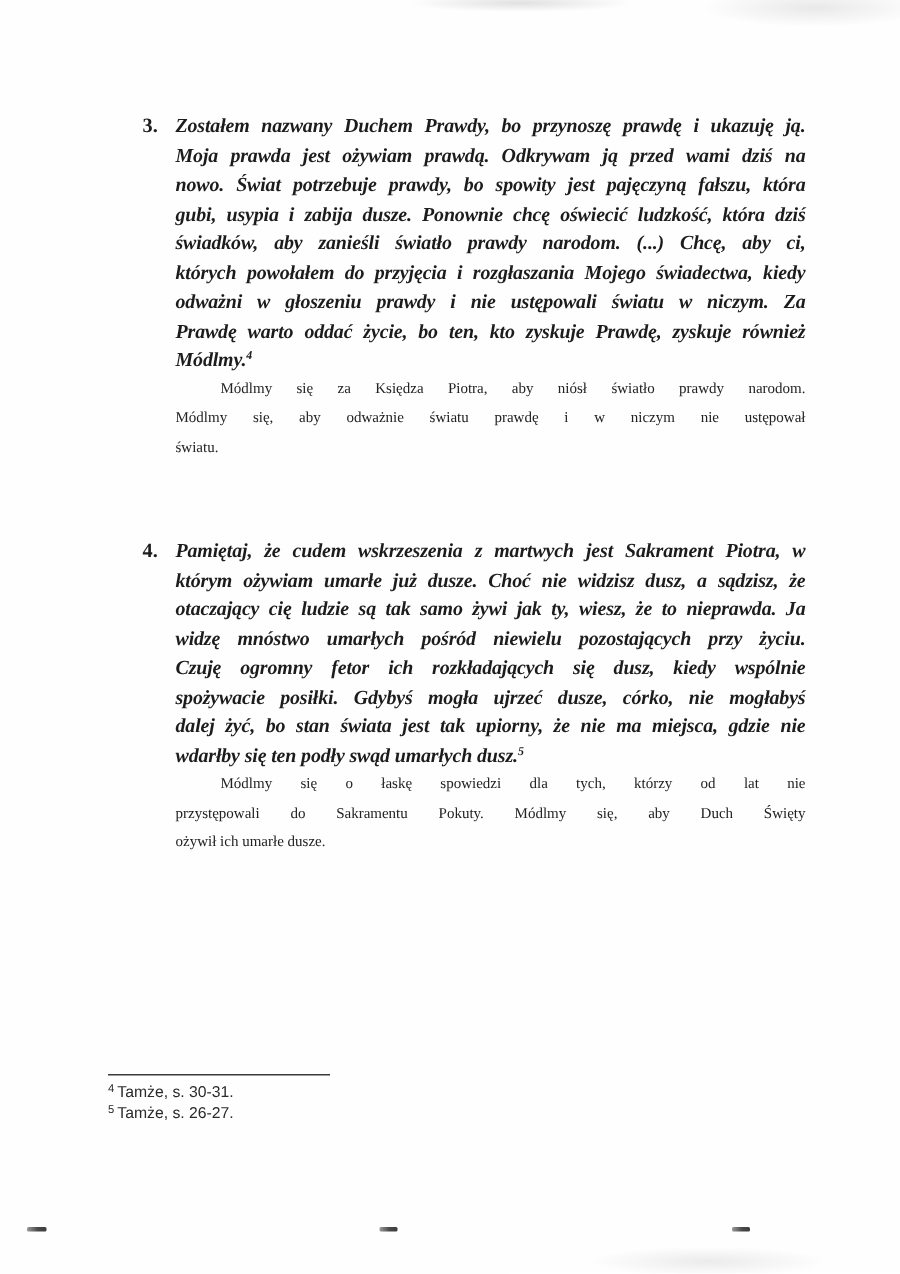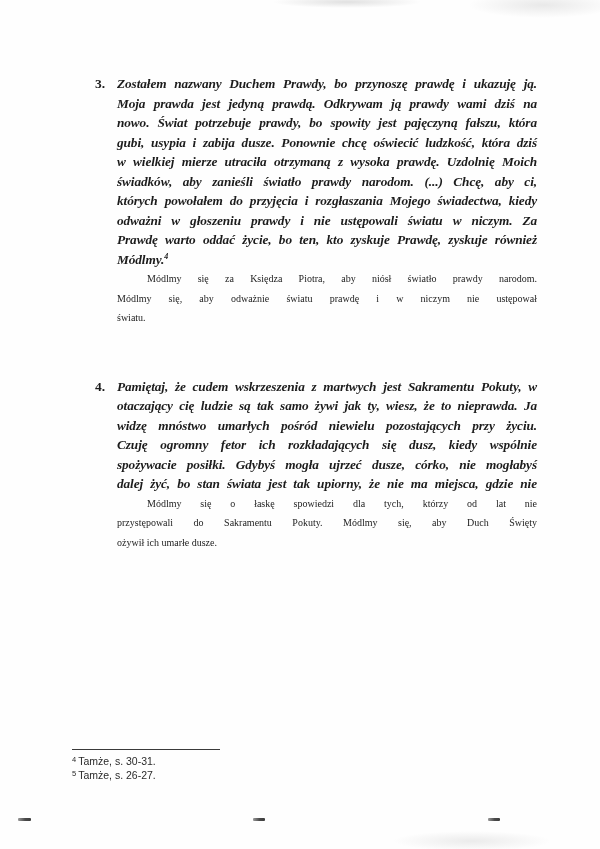--- a/index.html
+++ b/index.html
@@ -47,21 +47,21 @@
   .indent { text-indent: 30px; }
   sup.ref {
     font-size: 8px;
     line-height: 0;
     vertical-align: 5px;
   }
 
   
   .footnotes {
     position: absolute;
-    left: 72px; top: 749px;
+    left: 72px; top: 716px;
     width: 230px;
     color: #222;
   }
   .fn-rule {
     width: 148px; height: 1.4px;
     background: #3a3a3a;
     margin-bottom: 5px;
   }
   .fn-line {
     font-family: "Liberation Sans", sans-serif;
@@ -107,46 +107,47 @@
 
   <div class="smudge smudge-top-center"></div>
   <div class="smudge smudge-top-right"></div>
 
   <div class="content">
 
     <section class="item item-3">
       <span class="num">3.</span>
       <div>
         <div class="bline just">Zostałem nazwany Duchem Prawdy, bo przynoszę prawdę i ukazuję ją.</div>
-        <div class="bline just">Moja prawda jest jedyną prawdą. Odkrywam ją prawdy wami dziś na</div>
+        <div class="bline just">Moja prawda jest ożywiam prawdą. Odkrywam ją przed wami dziś na</div>
         <div class="bline just">nowo. Świat potrzebuje prawdy, bo spowity jest pajęczyną fałszu, która</div>
         <div class="bline just">gubi, usypia i zabija dusze. Ponownie chcę oświecić ludzkość, która dziś</div>
-        <div class="bline just">w wielkiej mierze utraciła otrzymaną z wysoka prawdę. Uzdolnię Moich</div>
         <div class="bline just">świadków, aby zanieśli światło prawdy narodom. (...) Chcę, aby ci,</div>
         <div class="bline just">których powołałem do przyjęcia i rozgłaszania Mojego świadectwa, kiedy</div>
         <div class="bline just">odważni w głoszeniu prawdy i nie ustępowali światu w niczym. Za</div>
         <div class="bline just">Prawdę warto oddać życie, bo ten, kto zyskuje Prawdę, zyskuje również</div>
         <div class="bline"><span>Módlmy.</span><sup class="ref">4</sup></div>
       </div>
       <div>
         <div class="pline just indent">Módlmy się za Księdza Piotra, aby niósł światło prawdy narodom.</div>
         <div class="pline just">Módlmy się, aby odważnie światu prawdę i w niczym nie ustępował</div>
         <div class="pline">światu.</div>
       </div>
     </section>
 
     <section class="item item-4">
       <span class="num">4.</span>
       <div>
-        <div class="bline just">Pamiętaj, że cudem wskrzeszenia z martwych jest Sakramentu Pokuty, w</div>
+        <div class="bline just">Pamiętaj, że cudem wskrzeszenia z martwych jest Sakrament Piotra, w</div>
+        <div class="bline just">którym ożywiam umarłe już dusze. Choć nie widzisz dusz, a sądzisz, że</div>
         <div class="bline just">otaczający cię ludzie są tak samo żywi jak ty, wiesz, że to nieprawda. Ja</div>
         <div class="bline just">widzę mnóstwo umarłych pośród niewielu pozostających przy życiu.</div>
         <div class="bline just">Czuję ogromny fetor ich rozkładających się dusz, kiedy wspólnie</div>
         <div class="bline just">spożywacie posiłki. Gdybyś mogła ujrzeć dusze, córko, nie mogłabyś</div>
         <div class="bline just">dalej żyć, bo stan świata jest tak upiorny, że nie ma miejsca, gdzie nie</div>
+        <div class="bline"><span>wdarłby się ten podły swąd umarłych dusz.</span><sup class="ref">5</sup></div>
       </div>
       <div>
         <div class="pline just indent">Módlmy się o łaskę spowiedzi dla tych, którzy od lat nie</div>
         <div class="pline just">przystępowali do Sakramentu Pokuty. Módlmy się, aby Duch Święty</div>
         <div class="pline">ożywił ich umarłe dusze.</div>
       </div>
     </section>
 
   </div>
 

